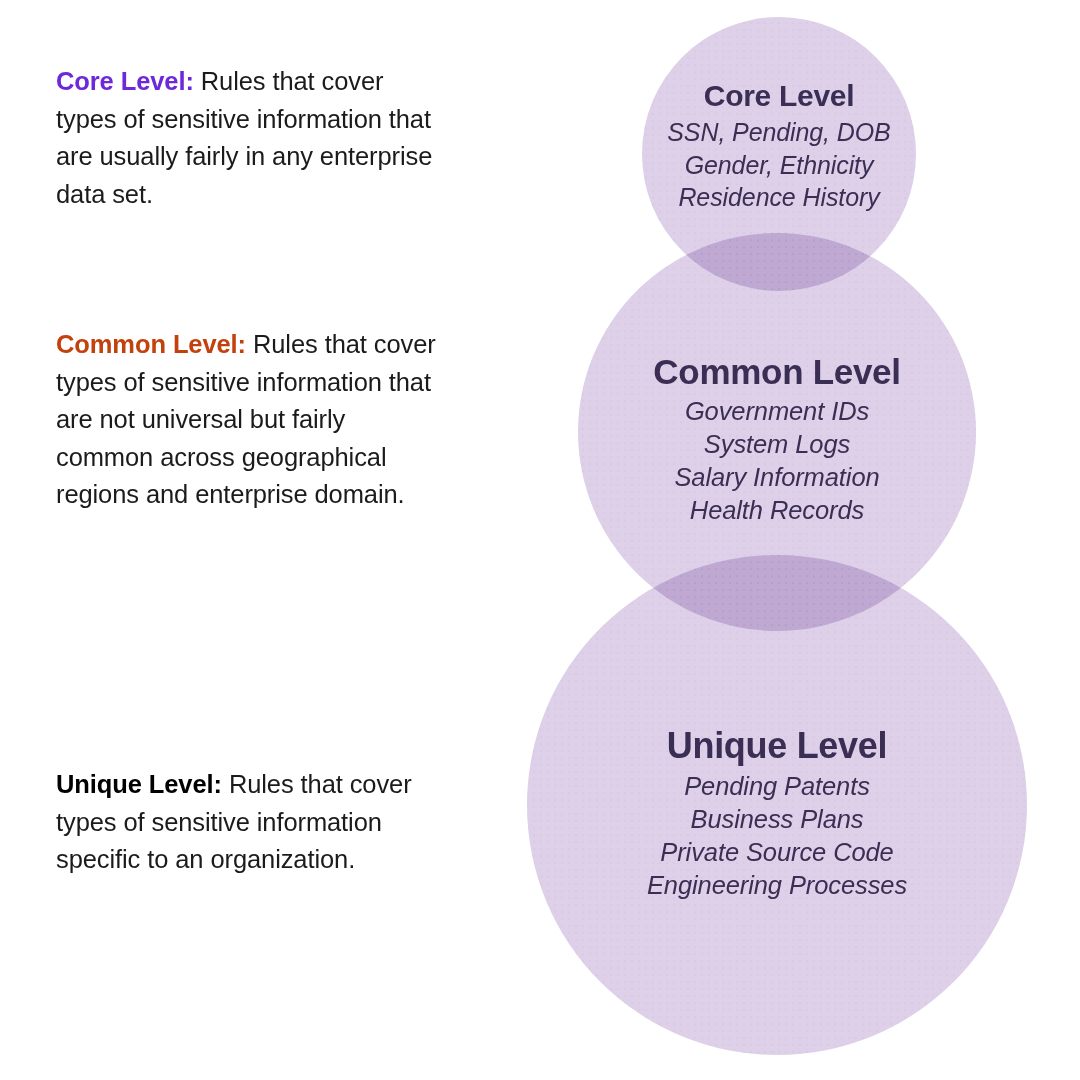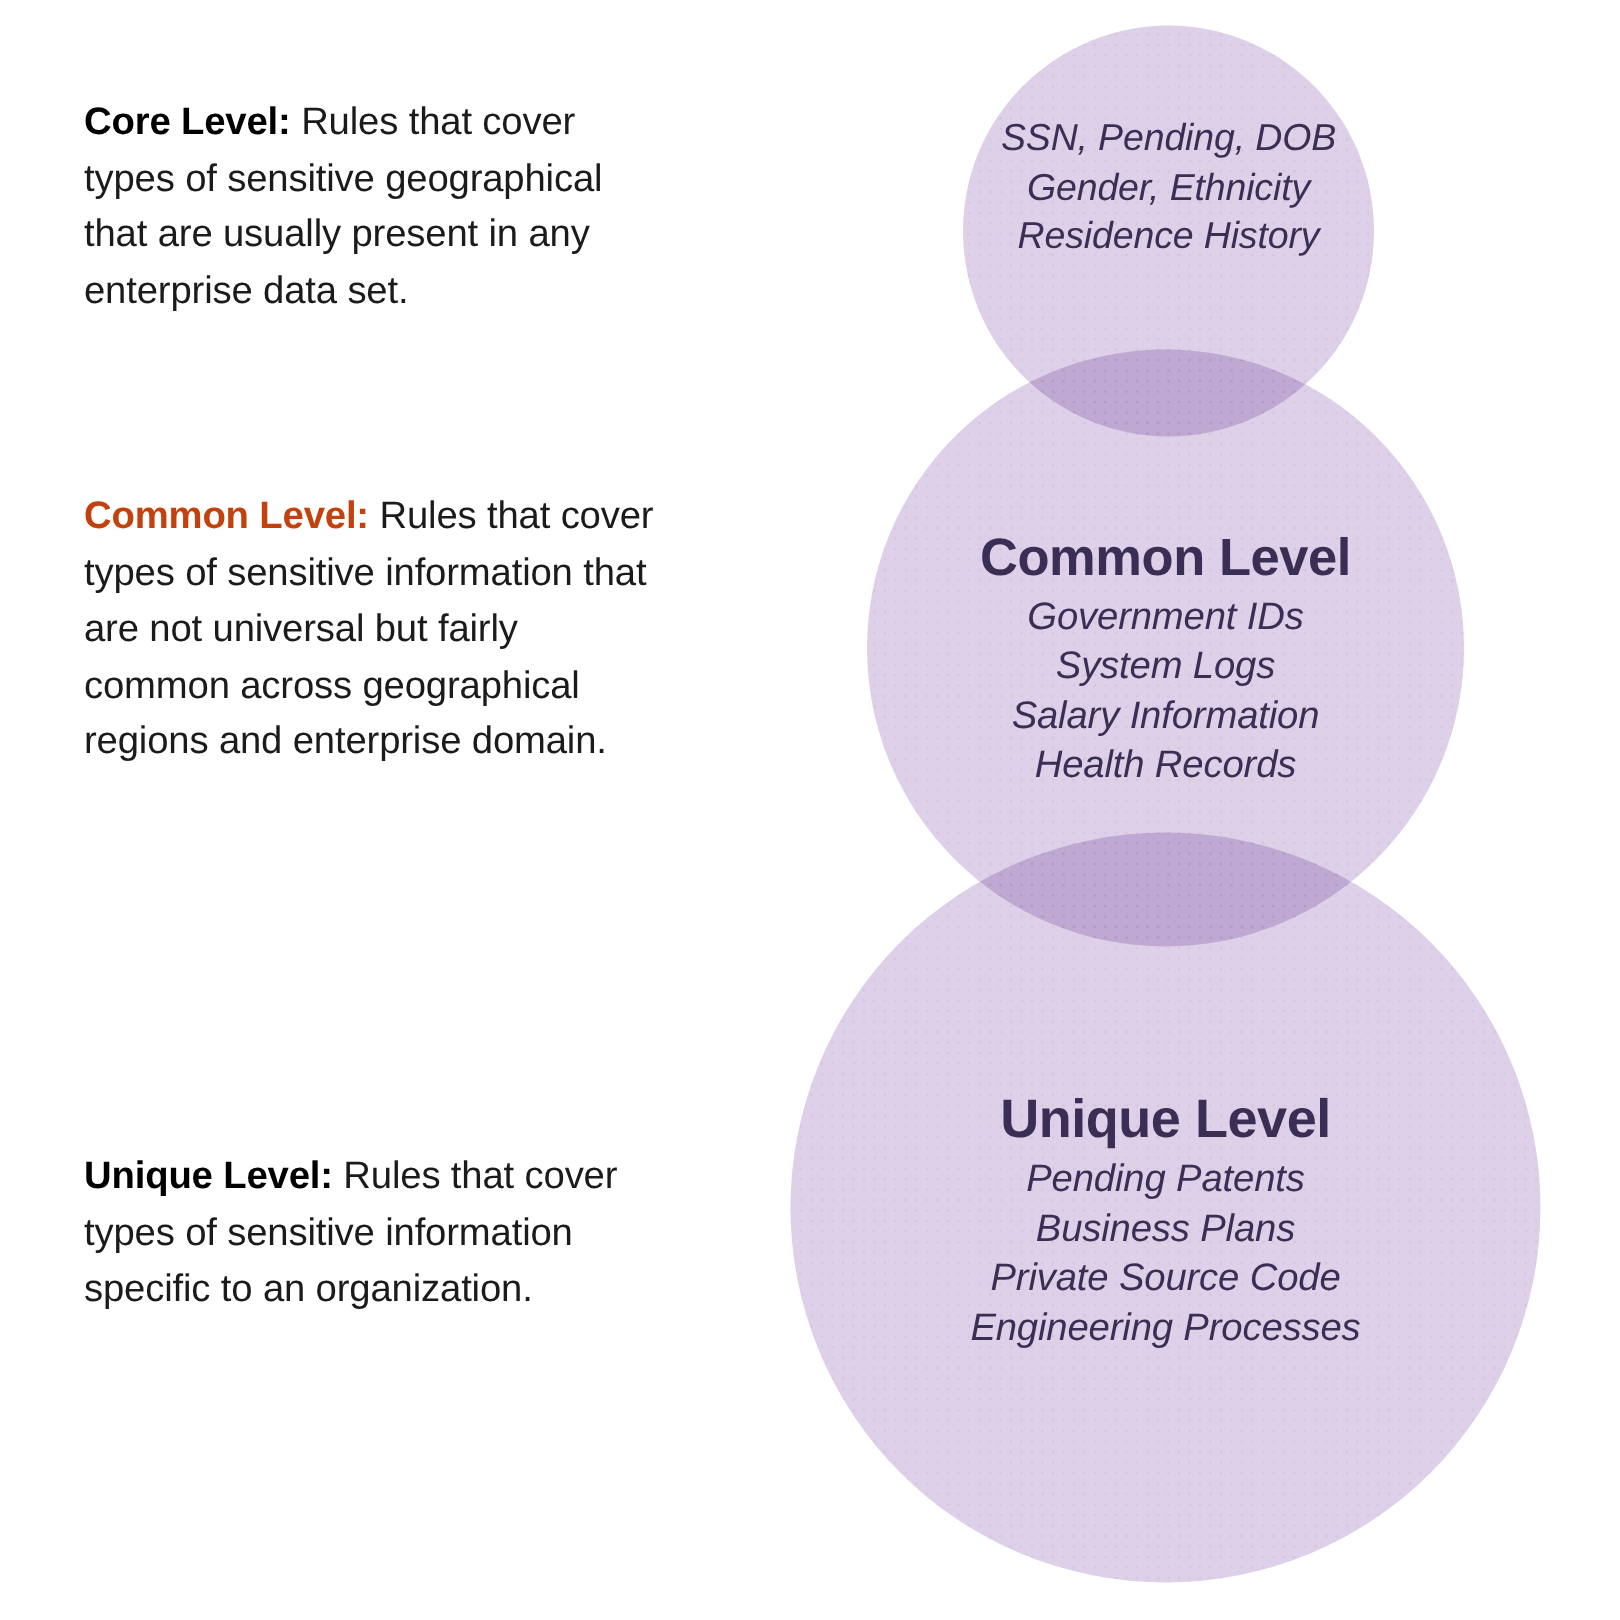--- a/index.html
+++ b/index.html
@@ -104,21 +104,21 @@
   #label-unique .circle-items { font-size: 25.5px; line-height: 33px; }
 </style>
 </head>
 <body>
 
 <div id="canvas" style="background: rgb(255, 255, 255);">
 
   <div class="text-column">
 
     <p class="desc-block" id="desc-core" style="color: rgb(27, 27, 27);">
-      <span class="lead" style="color: #000000;">Core Level:</span><span> Rules that cover types of sensitive geographical that are usually present in any enterprise data set.</span>
+      <span class="lead" style="color: #6d28d9;">Core Level:</span><span> Rules that cover types of sensitive information that are usually fairly in any enterprise data set.</span>
     </p>
 
     <p class="desc-block" id="desc-common" style="color: rgb(27, 27, 27);">
       <span class="lead" style="color: #c2410c;">Common Level:</span><span> Rules that cover types of sensitive information that are not universal but fairly common across geographical regions and enterprise domain.</span>
     </p>
 
     <p class="desc-block" id="desc-unique" style="color: rgb(27, 27, 27); margin-top: 26px;">
       <span class="lead" style="color: rgb(0, 0, 0);">Unique Level:</span><span> Rules that cover types of sensitive information specific to an organization.</span>
     </p>
 
@@ -142,20 +142,21 @@
       </g>
 
       <g style="mix-blend-mode: multiply;">
         <circle id="tex-circle-core" fill="url(#dots)" cx="779" cy="154" r="137"></circle>
         <circle id="tex-circle-common" fill="url(#dots)" cx="777" cy="432" r="199"></circle>
         <circle id="tex-circle-unique" fill="url(#dots)" cx="777" cy="805" r="250"></circle>
       </g>
     </svg>
 
     <div class="circle-label" id="label-core" style="left: 569px; color: rgb(58, 46, 84);">
+      <div class="circle-title">Core Level</div>
       <div class="circle-items">
         <div>SSN, Pending, DOB</div>
         <div>Gender, Ethnicity</div>
         <div>Residence History</div>
       </div>
     </div>
 
     <div class="circle-label" id="label-common" style="left: 567px; color: rgb(58, 46, 84);">
       <div class="circle-title">Common Level</div>
       <div class="circle-items">

